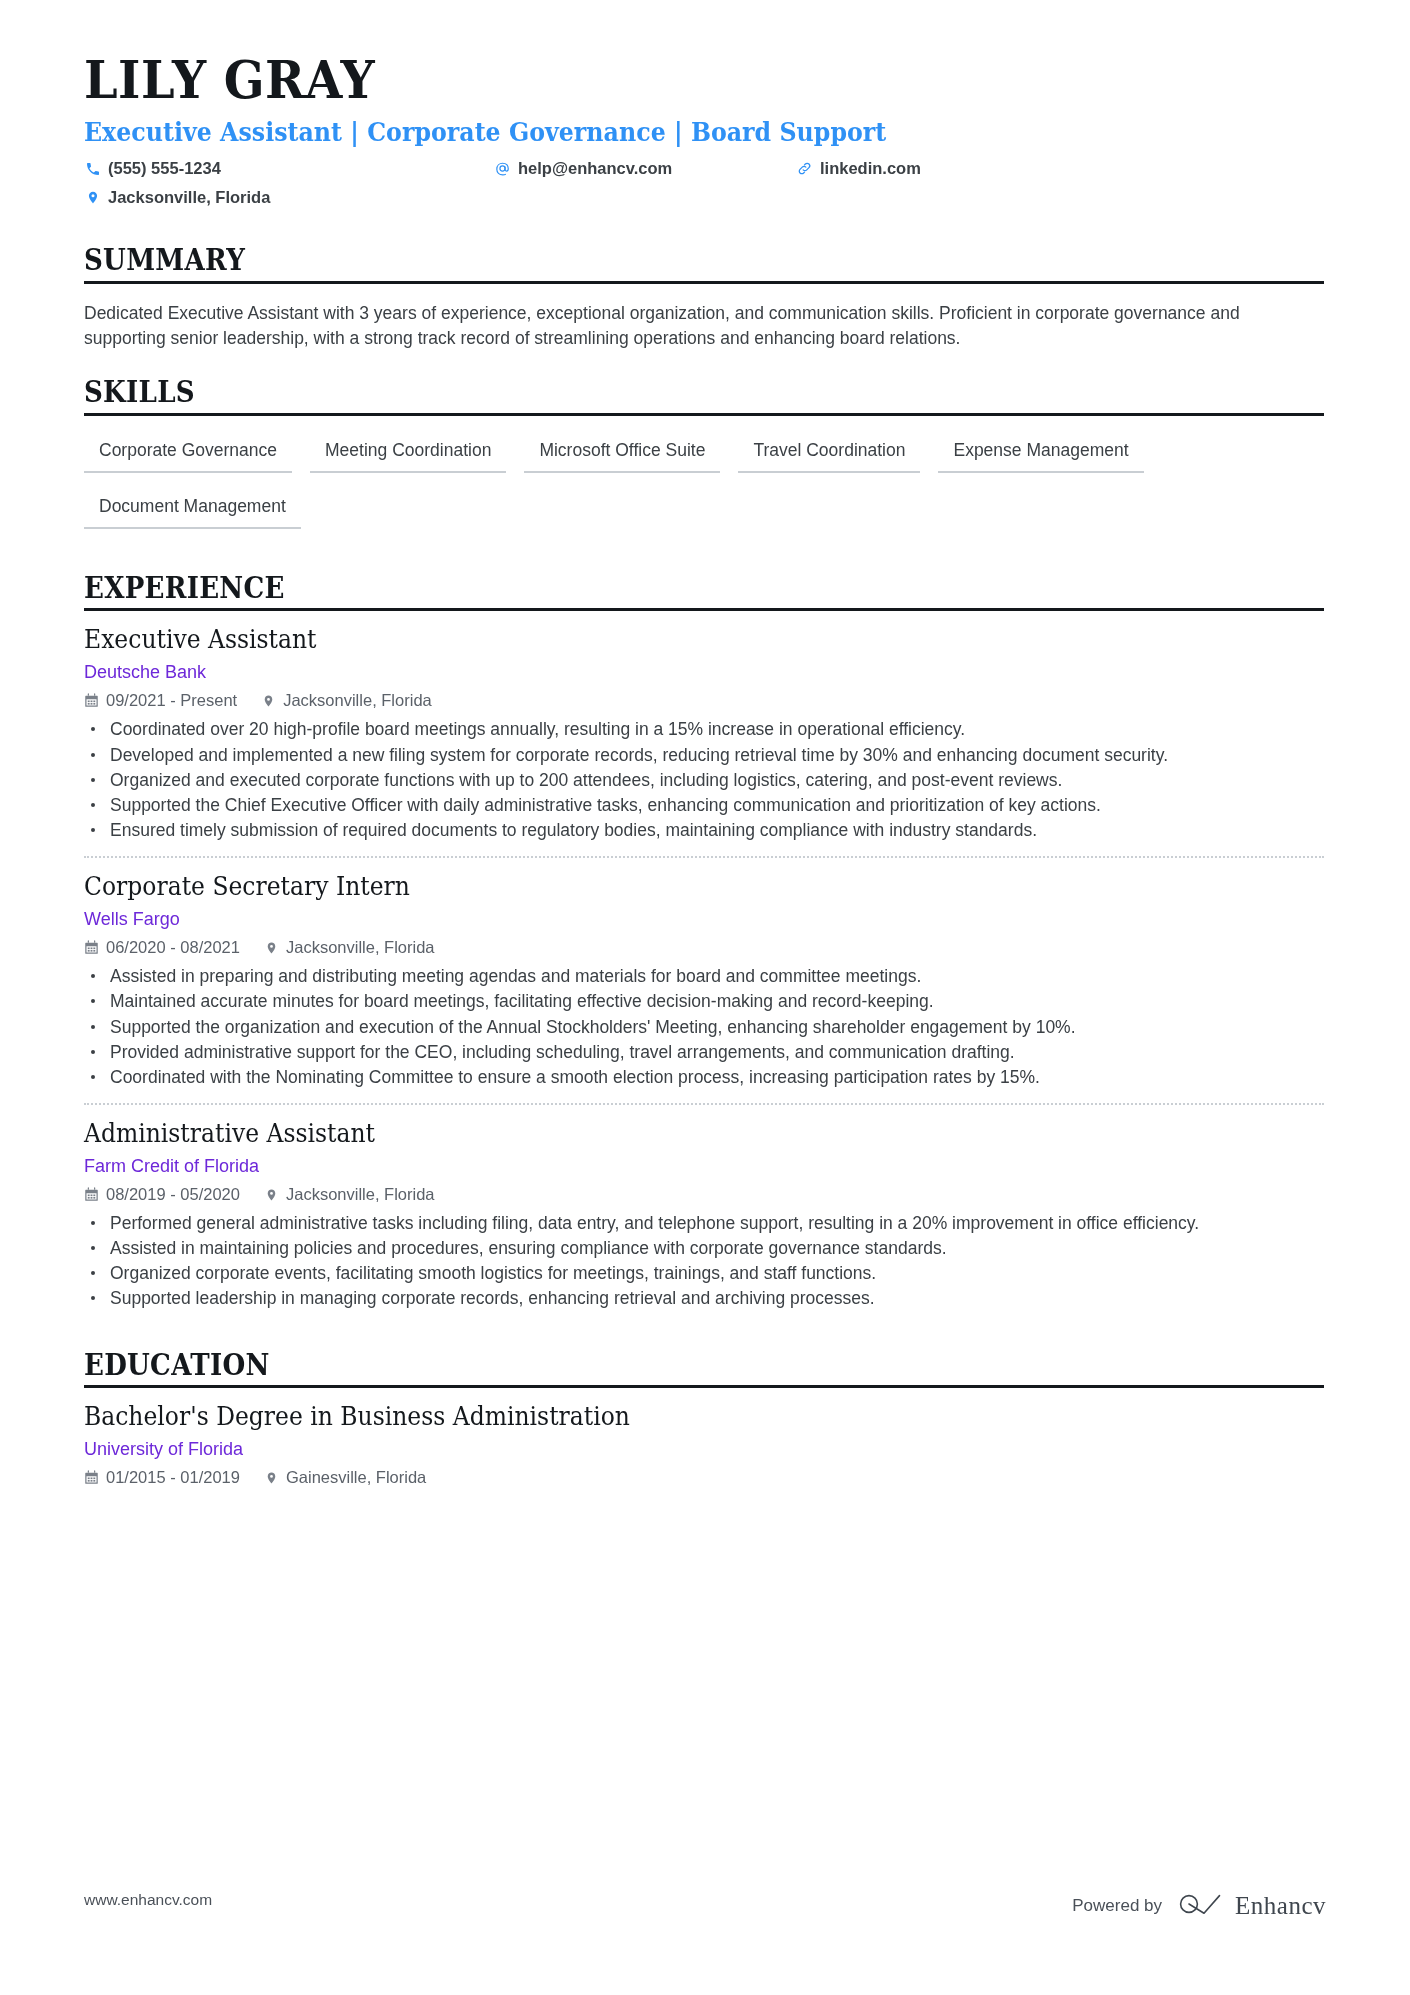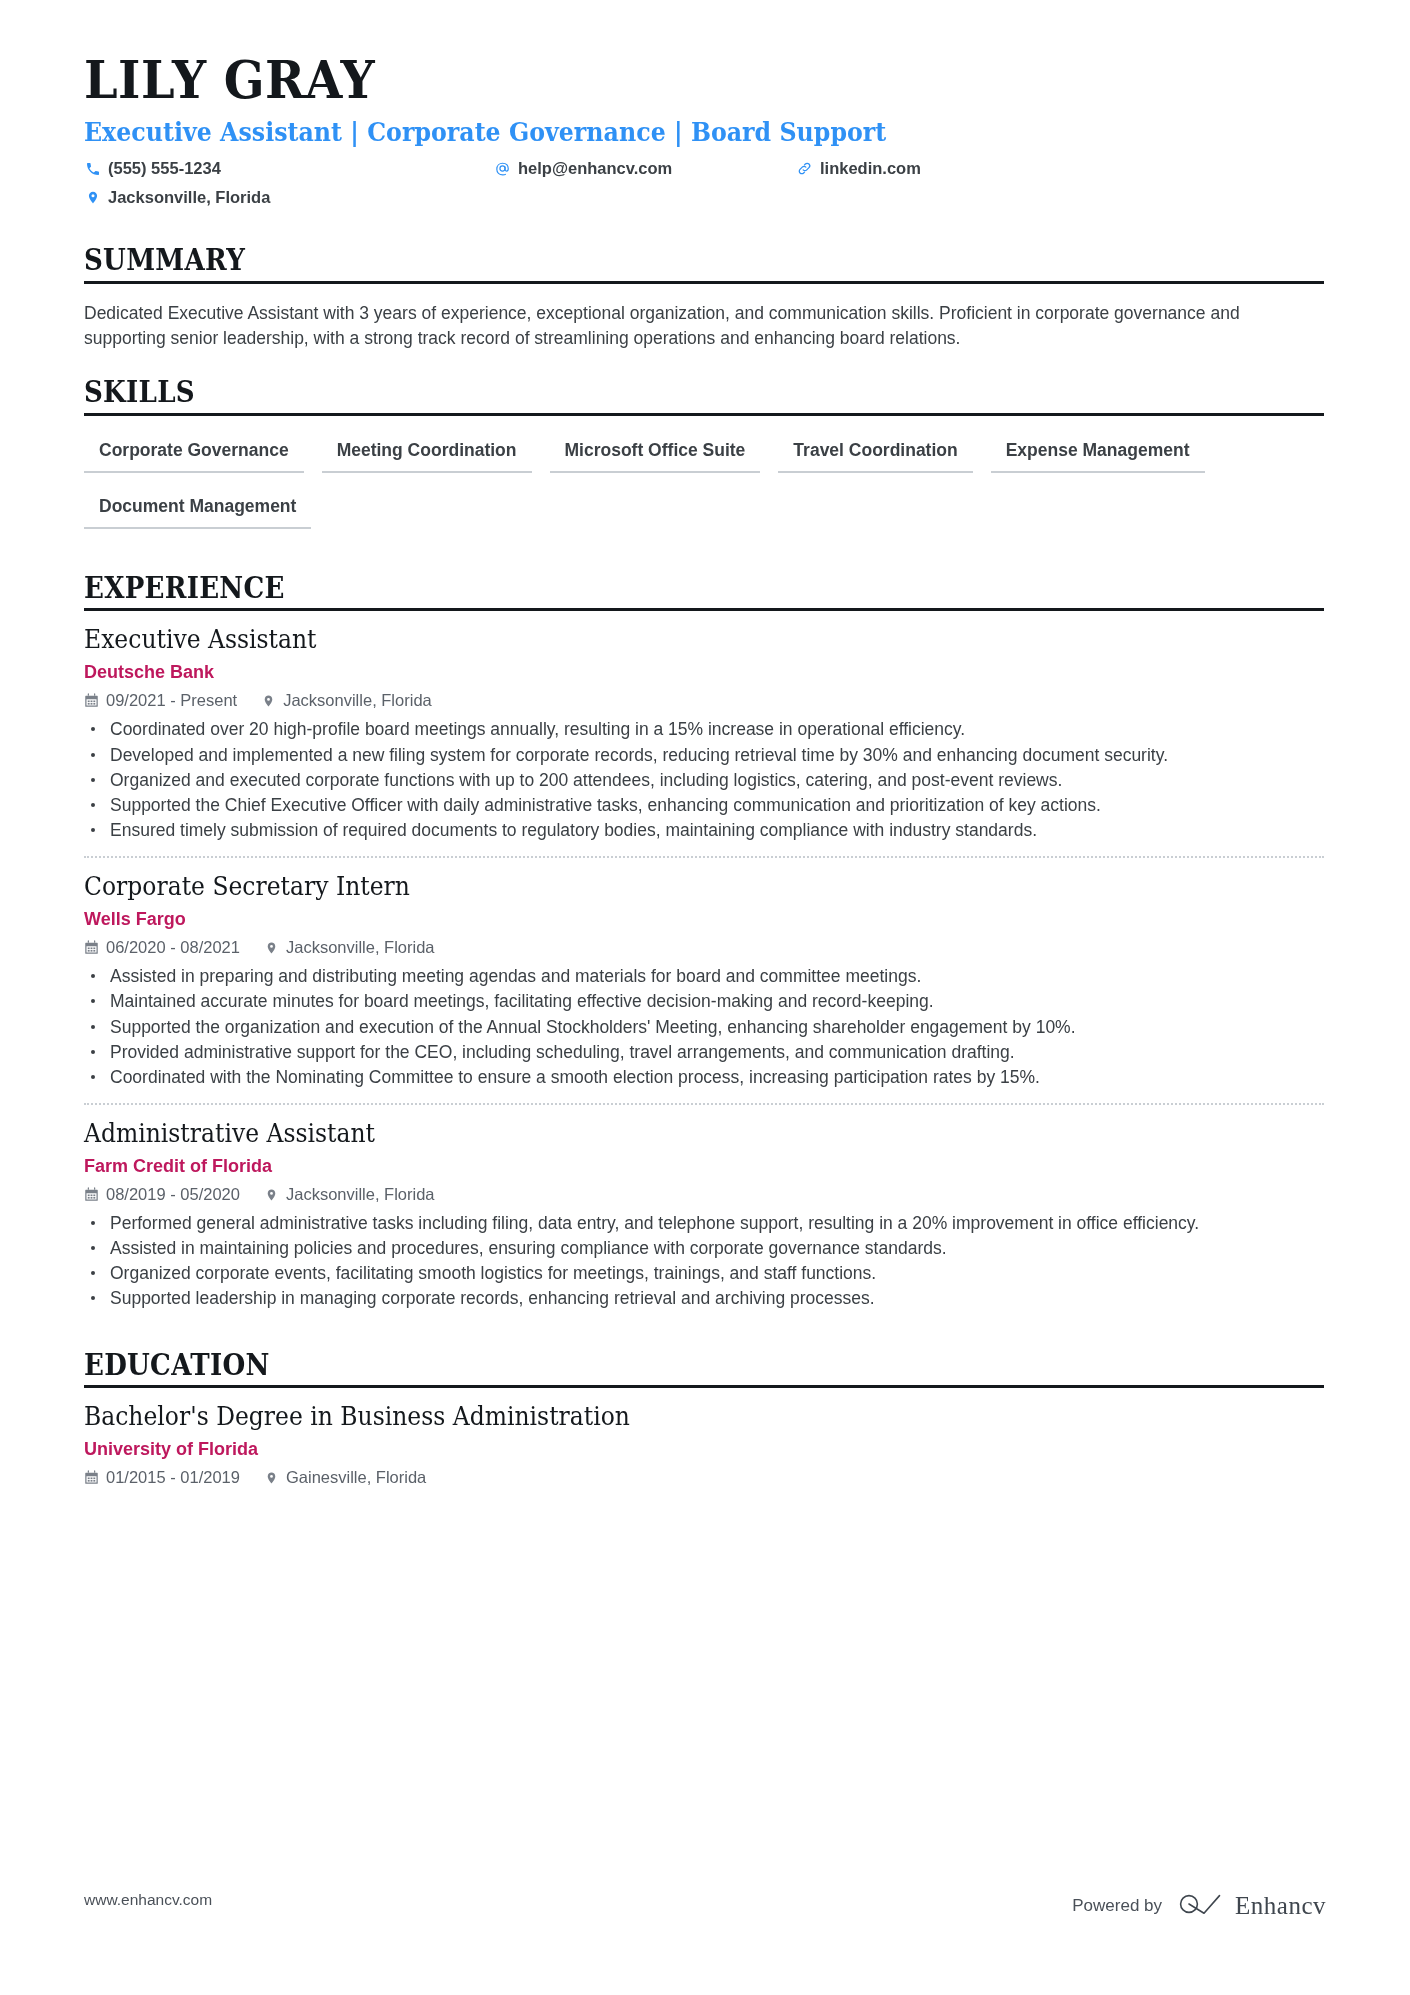--- a/index.html
+++ b/index.html
@@ -108,21 +108,21 @@
   
   .skills-wrap {
     display: flex;
     flex-wrap: wrap;
     margin-top: 18px;
     gap: 0px 0px;
   }
   .skill-tag {
     display: inline-block;
     font-size: 17.5px;
-    font-weight: 700;
+    font-weight: 400;
     color: #3b4045;
     padding: 6px 15px 10px 15px;
     margin: 0 18px 17px 0;
     border-bottom: 2px solid #c9ced3;
     white-space: nowrap;
   }
 
   
   .entry { padding-top: 13px; }
   .entry + .entry { border-top: 2px dotted #c9ced3; margin-top: 14px; }
@@ -131,22 +131,22 @@
     font-weight: 400;
     font-size: 25.5px;
     line-height: 1.18;
     color: #14181c;
     margin: 0;
     transform: scaleX(0.92);
     transform-origin: left center;
   }
   .entry-org {
     font-size: 18px;
-    font-weight: 700;
-    color: #be185d;
+    font-weight: 400;
+    color: #6d28d9;
     margin-top: 8px;
   }
   .entry-meta {
     display: flex;
     align-items: center;
     margin-top: 8px;
     font-size: 16.5px;
     color: #5b6169;
   }
   .entry-meta .meta-item {

